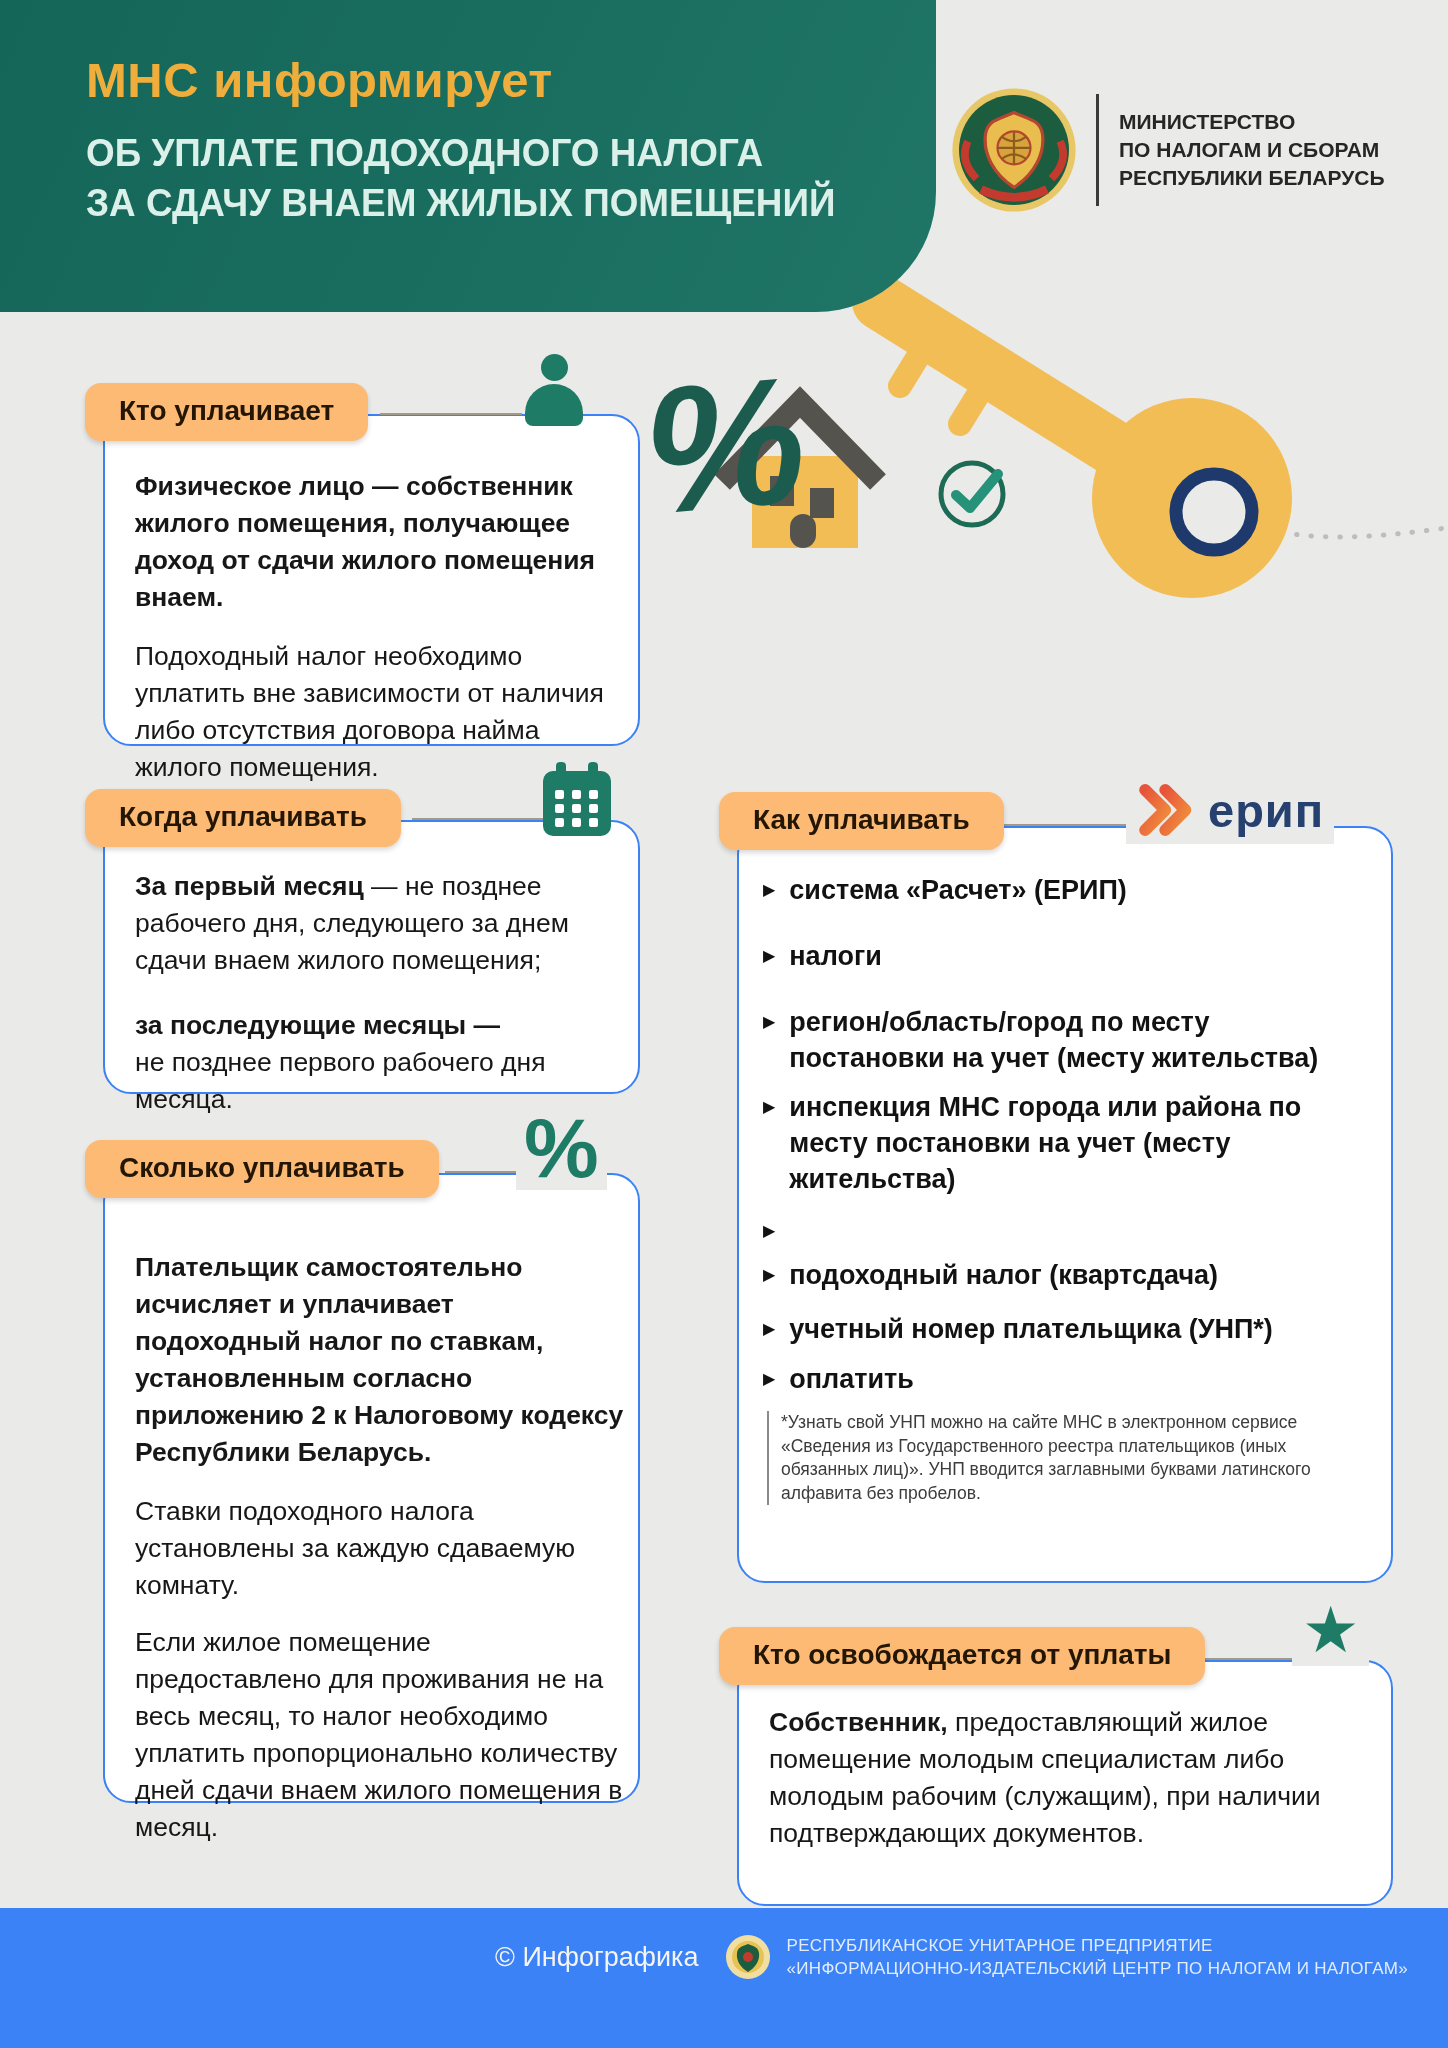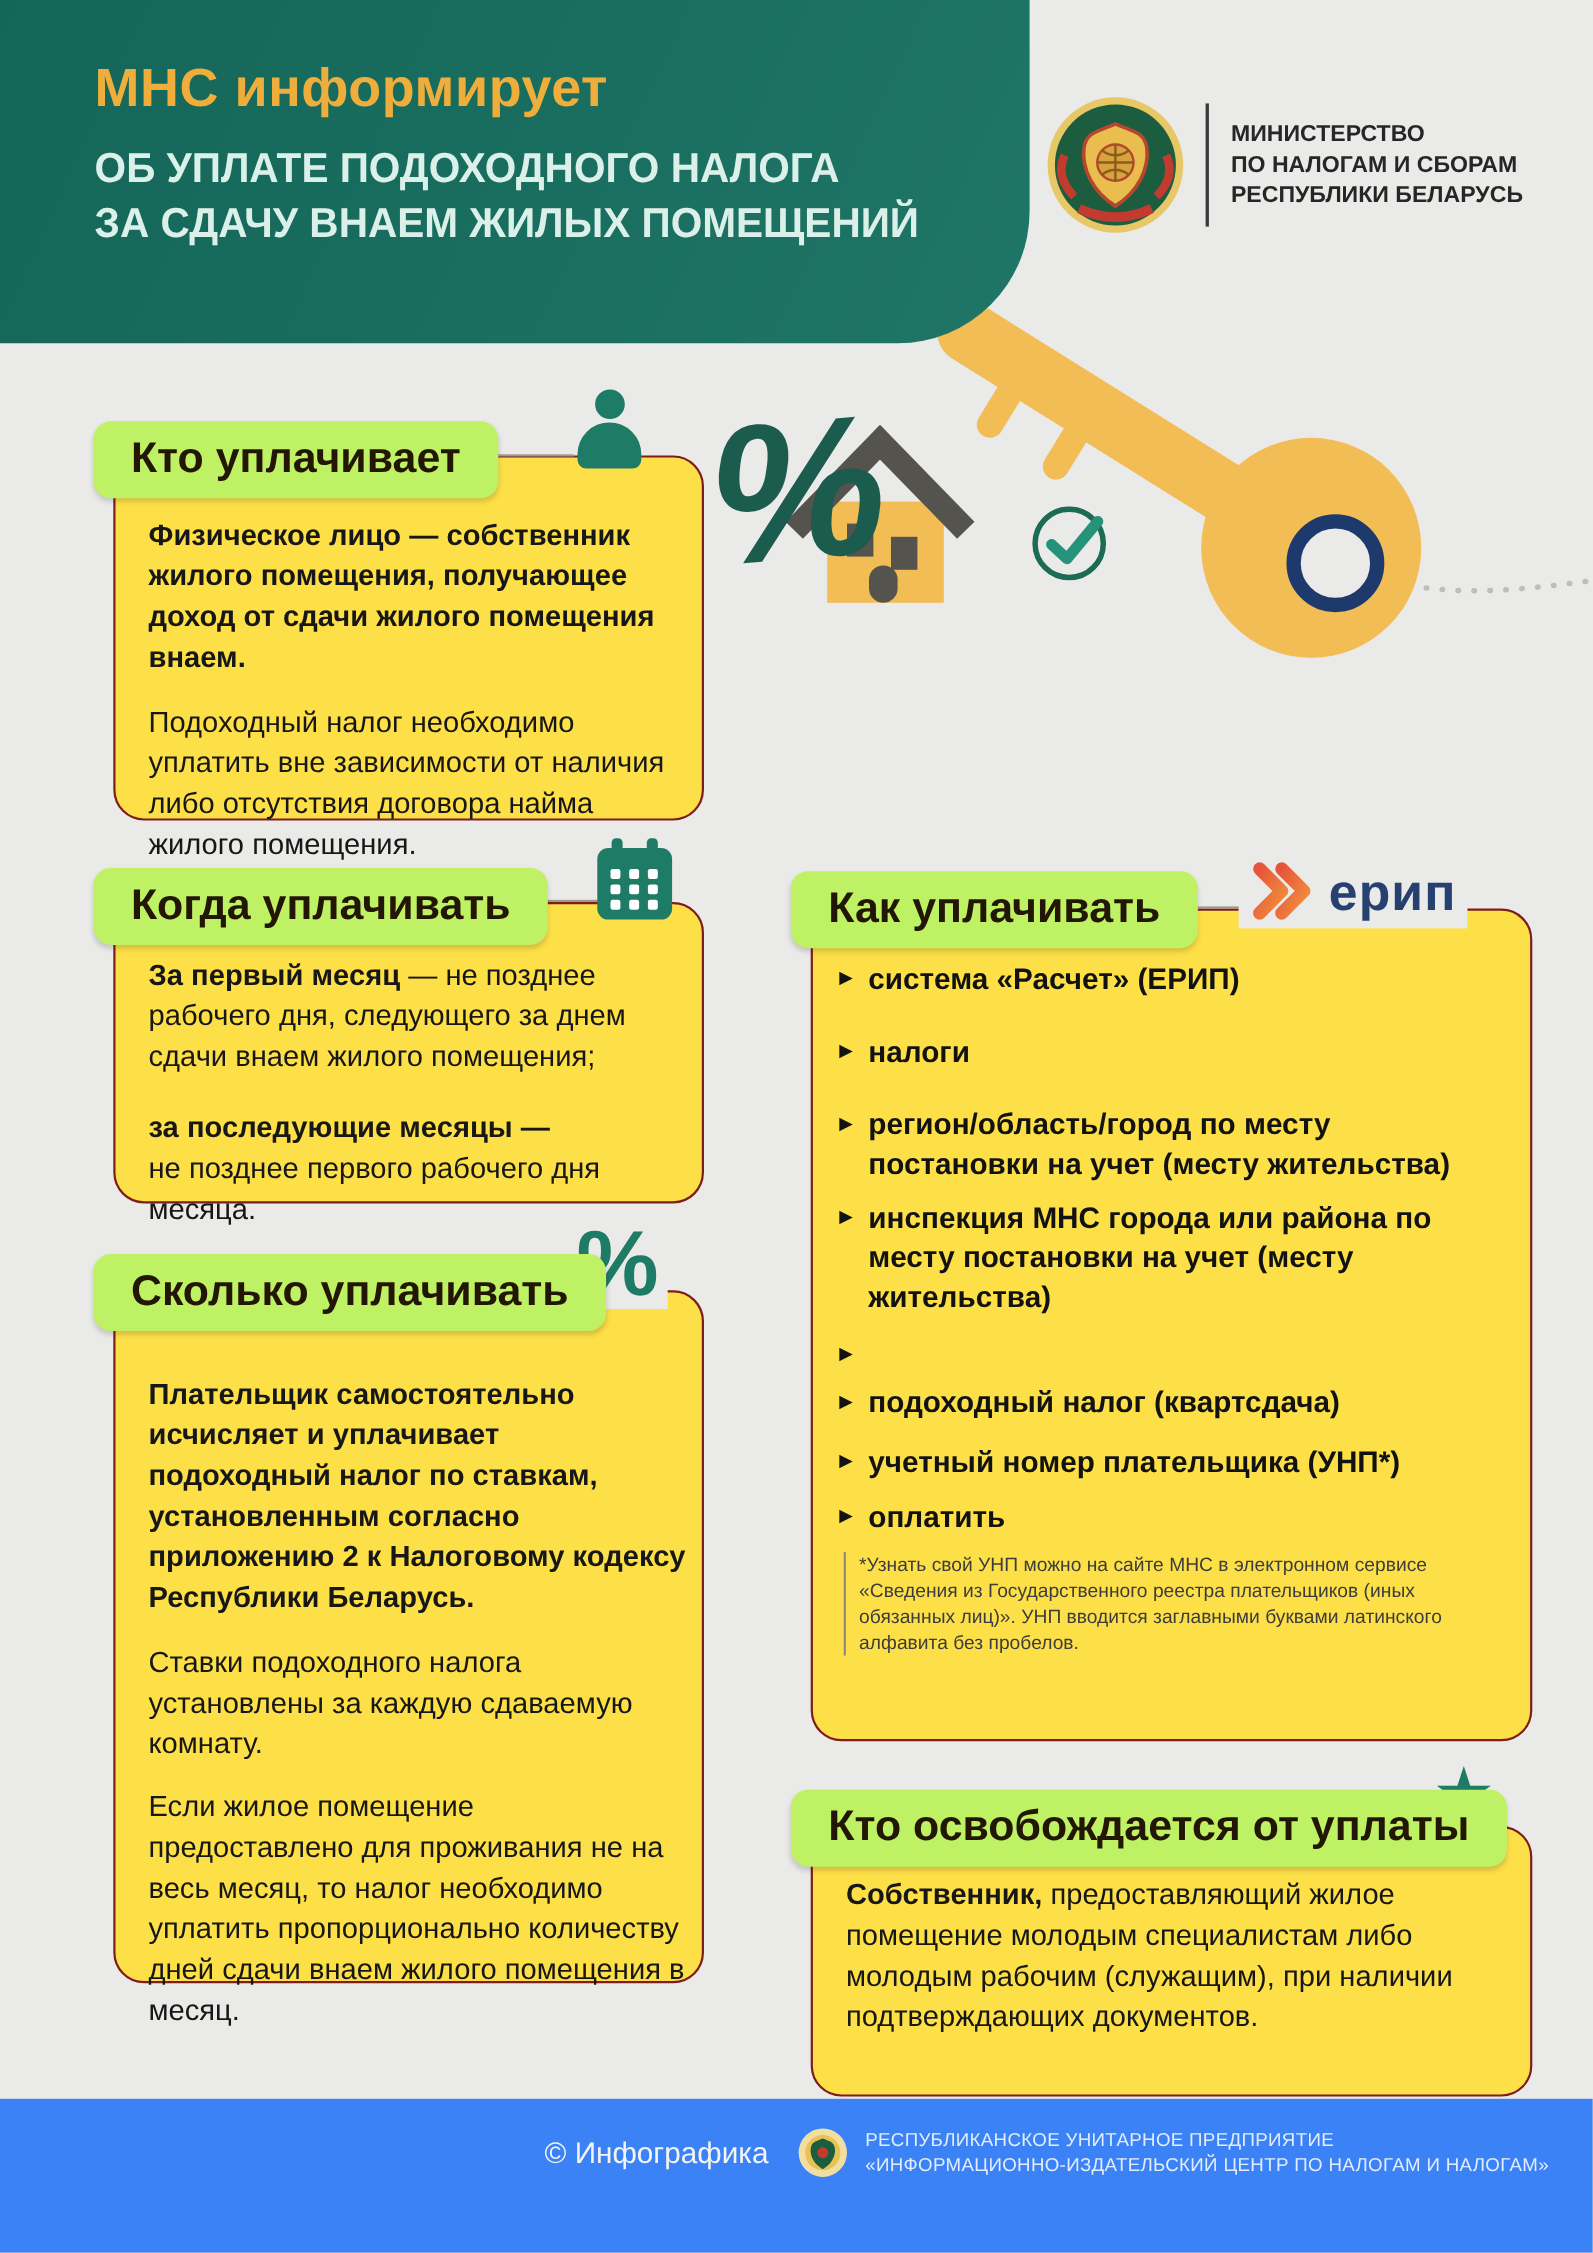--- a/index.html
+++ b/index.html
@@ -18,40 +18,40 @@
   .header-title{position:absolute;left:86px;top:52px;font-size:49px;font-weight:bold;color:#efae3c;letter-spacing:0.5px;}
   .header-sub{position:absolute;left:86px;top:128px;font-size:38px;line-height:50px;font-weight:bold;color:#dcf0ea;transform:scaleX(0.97);transform-origin:left top;letter-spacing:0;}
   
   .ministry{position:absolute;left:948px;top:84px;display:flex;align-items:center;z-index:3;}
   .mdivider{width:3px;height:112px;background:#3a3a3a;margin:0 20px 0 16px;}
   .mtext{font-size:21px;line-height:28px;font-weight:bold;color:#262626;}
   
   .deco{position:absolute;left:600px;top:190px;width:848px;height:570px;z-index:1;}
   
   .pill{
-    position:absolute;background:#bef264;border-radius:16px;
-    padding:12px 34px 14px;font-size:39px;font-weight:bold;color:#231605;
+    position:absolute;background:#fdba74;border-radius:16px;
+    padding:12px 34px 14px;font-size:28px;font-weight:bold;color:#231605;
     z-index:6;box-shadow:0 3px 5px rgba(0,0,0,0.15);white-space:nowrap;
   }
   .pill-who{left:85px;top:383px;}
   .pill-when{left:85px;top:789px;}
   .pill-howmuch{left:85px;top:1140px;}
   .pill-how{left:719px;top:792px;}
   .pill-exempt{left:719px;top:1627px;}
   
   .conn{position:absolute;height:2px;background:#a09a8b;z-index:3;}
   .conn-who{left:380px;top:413px;width:142px;}
   .conn-when{left:412px;top:818px;width:132px;}
   .conn-howmuch{left:445px;top:1171px;width:80px;}
   .conn-how{left:996px;top:824px;width:134px;}
   .conn-exempt{left:1195px;top:1658px;width:102px;}
   
   .card{
-    position:absolute;box-sizing:border-box;background:#fde047;
-    border:2px solid #7f1d1d;border-radius:28px;z-index:2;
+    position:absolute;box-sizing:border-box;background:#ffffff;
+    border:2px solid #3b82f6;border-radius:28px;z-index:2;
   }
   .card-who{left:103px;top:414px;width:537px;height:332px;padding:52px 14px 0 30px;}
   .card-when{left:103px;top:820px;width:537px;height:274px;padding:46px 14px 0 30px;}
   .card-howmuch{left:103px;top:1173px;width:537px;height:630px;padding:74px 14px 0 30px;}
   .card-how{left:737px;top:826px;width:656px;height:757px;padding:44px 30px 0 22px;}
   .card-exempt{left:737px;top:1660px;width:656px;height:246px;padding:42px 28px 0 30px;}
   .para{font-size:26.5px;line-height:37px;color:#171717;margin:0 0 22px;}
   .bold{font-weight:bold;}
   .mb28{margin-bottom:28px;}
   .mb20{margin-bottom:20px;}

